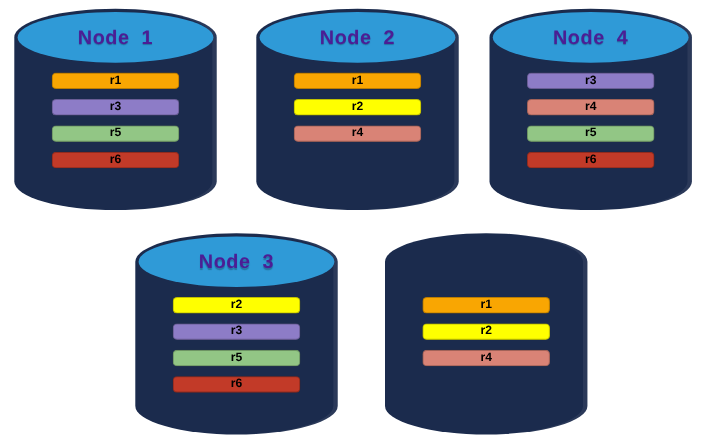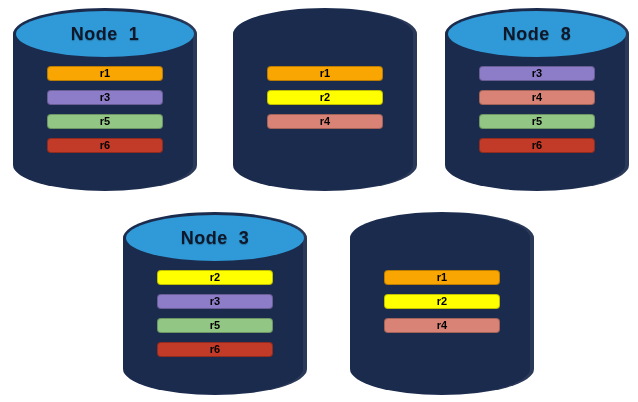--- a/index.html
+++ b/index.html
@@ -23,21 +23,21 @@
     position: absolute;
     left: 3px; right: 3px; top: 3px;
     height: 46px;
     background: #2f9ad7;            
     border-radius: 50%;
     display: flex;
     align-items: center;
     justify-content: center;
   }
   .node-title {
-    color: #0f172a;
+    color: #4c1d95;
     font-weight: bold;
     font-size: 18px;
     letter-spacing: 0.5px;
     white-space: pre;               
     text-shadow: 0 1px 1px rgba(0,0,0,0.25);
   }
   .bars {
     position: absolute;
     left: 0; right: 0; top: 58px;
     display: flex;
@@ -72,31 +72,34 @@
     <div class="bars">
       <div class="bar" data-bind="nodes.0.replicas.0.label" data-bind-style="background:nodes.0.replicas.0.color" style="background: rgb(249, 166, 2);">r1</div>
       <div class="bar" data-bind="nodes.0.replicas.1.label" data-bind-style="background:nodes.0.replicas.1.color" style="background: rgb(141, 124, 199);">r3</div>
       <div class="bar" data-bind="nodes.0.replicas.2.label" data-bind-style="background:nodes.0.replicas.2.color" style="background: rgb(146, 198, 133);">r5</div>
       <div class="bar" data-bind="nodes.0.replicas.3.label" data-bind-style="background:nodes.0.replicas.3.color" style="background: rgb(194, 58, 40);">r6</div>
     </div>
   </div>
 
   <div class="node" style="left:233px; top:8px;">
     <div class="cyl-body" data-bind-style="background:palette.cylinder_body" style="background: rgb(27, 43, 77);"></div>
+    <div class="cyl-top" data-bind-style="background:palette.cylinder_top" style="background: rgb(47, 154, 215);">
+      <span class="node-title" data-bind="nodes.1.title">Node  2</span>
+    </div>
     <div class="bars">
       <div class="bar" data-bind="nodes.1.replicas.0.label" data-bind-style="background:nodes.1.replicas.0.color" style="background: rgb(249, 166, 2);">r1</div>
       <div class="bar" data-bind="nodes.1.replicas.1.label" data-bind-style="background:nodes.1.replicas.1.color" style="background: rgb(255, 255, 0);">r2</div>
       <div class="bar" data-bind="nodes.1.replicas.2.label" data-bind-style="background:nodes.1.replicas.2.color" style="background: rgb(217, 131, 118);">r4</div>
     </div>
   </div>
 
   <div class="node" style="left:445px; top:8px;">
     <div class="cyl-body" data-bind-style="background:palette.cylinder_body" style="background: rgb(27, 43, 77);"></div>
     <div class="cyl-top" data-bind-style="background:palette.cylinder_top" style="background: rgb(47, 154, 215);">
-      <span class="node-title" data-bind="nodes.2.title">Node  8</span>
+      <span class="node-title" data-bind="nodes.2.title">Node  4</span>
     </div>
     <div class="bars">
       <div class="bar" data-bind="nodes.2.replicas.0.label" data-bind-style="background:nodes.2.replicas.0.color" style="background: rgb(141, 124, 199);">r3</div>
       <div class="bar" data-bind="nodes.2.replicas.1.label" data-bind-style="background:nodes.2.replicas.1.color" style="background: rgb(217, 131, 118);">r4</div>
       <div class="bar" data-bind="nodes.2.replicas.2.label" data-bind-style="background:nodes.2.replicas.2.color" style="background: rgb(146, 198, 133);">r5</div>
       <div class="bar" data-bind="nodes.2.replicas.3.label" data-bind-style="background:nodes.2.replicas.3.color" style="background: rgb(194, 58, 40);">r6</div>
     </div>
   </div>
 
   <div class="node" style="left:123px; top:212px;">

